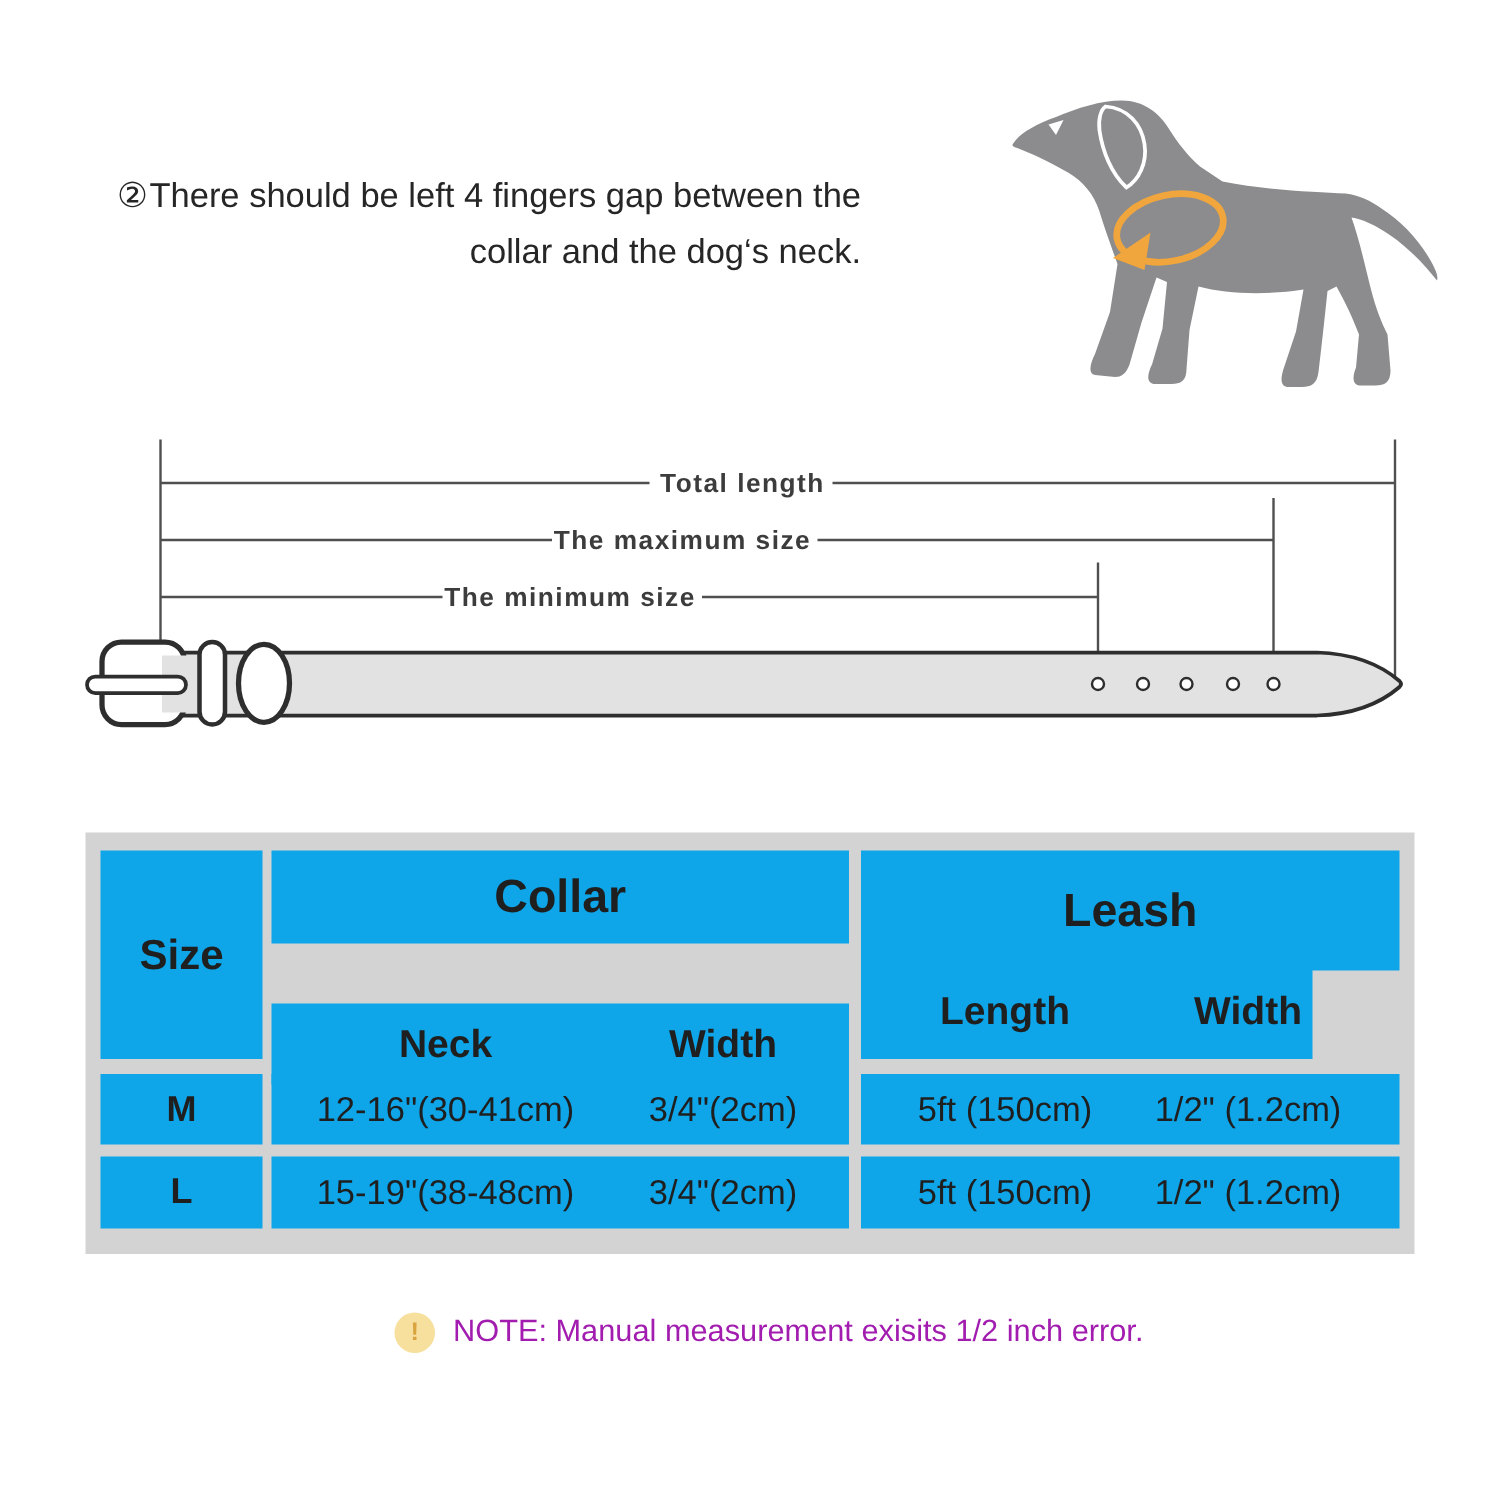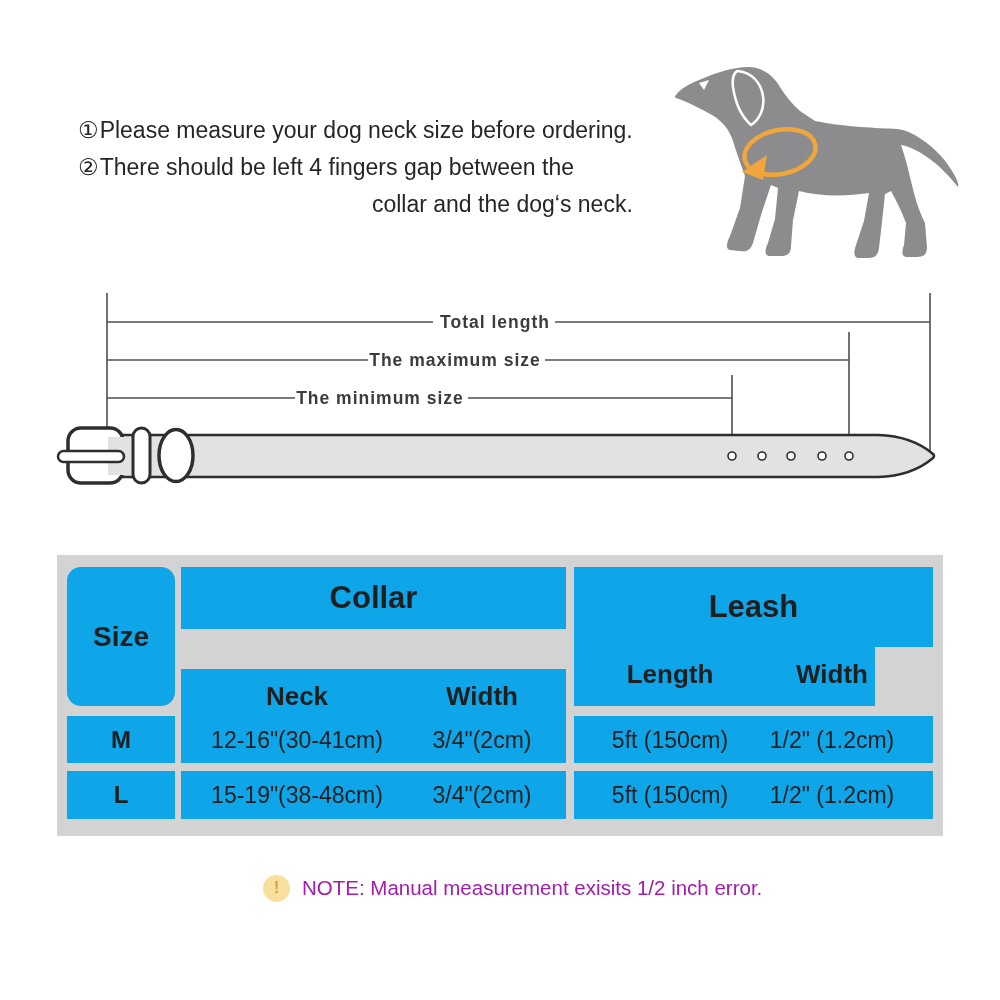--- a/index.html
+++ b/index.html
@@ -17,41 +17,40 @@
   .diagram-svg{position:absolute;left:40px;top:280px;width:940px;height:300px;}
   .diagram-svg text{
     font-family:"Liberation Sans","DejaVu Sans",sans-serif;
     font-size:17.5px;font-weight:bold;letter-spacing:1px;fill:#3c3c3c;
   }
   
   .size-table{position:absolute;left:57px;top:555px;width:886px;height:281px;background:#d3d3d3;}
   .cell{position:absolute;background:#0ea5e9;display:flex;align-items:center;justify-content:center;}
   .cell.rel{display:block;}
   .group-head{font-size:31px;font-weight:bold;}
-  .corner-head{font-size:28px;font-weight:bold;border-radius:14px;}
+  .corner-head{font-size:28px;font-weight:bold;}
   .sub-head{font-size:26px;font-weight:bold;white-space:nowrap;}
   .size-val{font-size:24px;font-weight:bold;}
   .data-val{font-size:23px;white-space:nowrap;}
   .subpos{position:absolute;top:50%;transform:translate(-50%,-50%);}
   
   .note{position:absolute;left:263px;top:873px;height:30px;display:flex;align-items:center;}
   .note-icon{
     width:27px;height:27px;border-radius:50%;background:#f7e09e;color:#d9a43f;
     display:flex;align-items:center;justify-content:center;
     font-size:17px;font-weight:bold;margin-right:12px;
   }
   .note-text{font-size:20.5px;color:#a21caf;white-space:nowrap;}
 </style>
 </head>
 <body>
 
 <div id="stage">
 
   <div class="instr">
-    <div class="row"><span class="marker">①</span><span>Please measure your dog neck size before ordering.</span></div>
     <div class="row"><span class="marker">②</span><span>There should be left 4 fingers gap between the</span></div>
     <div class="row indent"><span>collar and the dog‘s neck.</span></div>
   </div>
 
   <svg class="dog-svg" viewBox="0 0 340 260">
     <path fill="#8c8c8e" d="M 36,65
       C 40,59 50,53 64,48 C 78,42 94,37 108,37 C 122,37 133,45 140,57
       C 145,65 152,74 160,81 L 175,91
       C 205,97 238,98 257,99 C 266,100 274,104 281,109
       C 295,118 307,131 315,146 C 317,150 319,154 318,157

